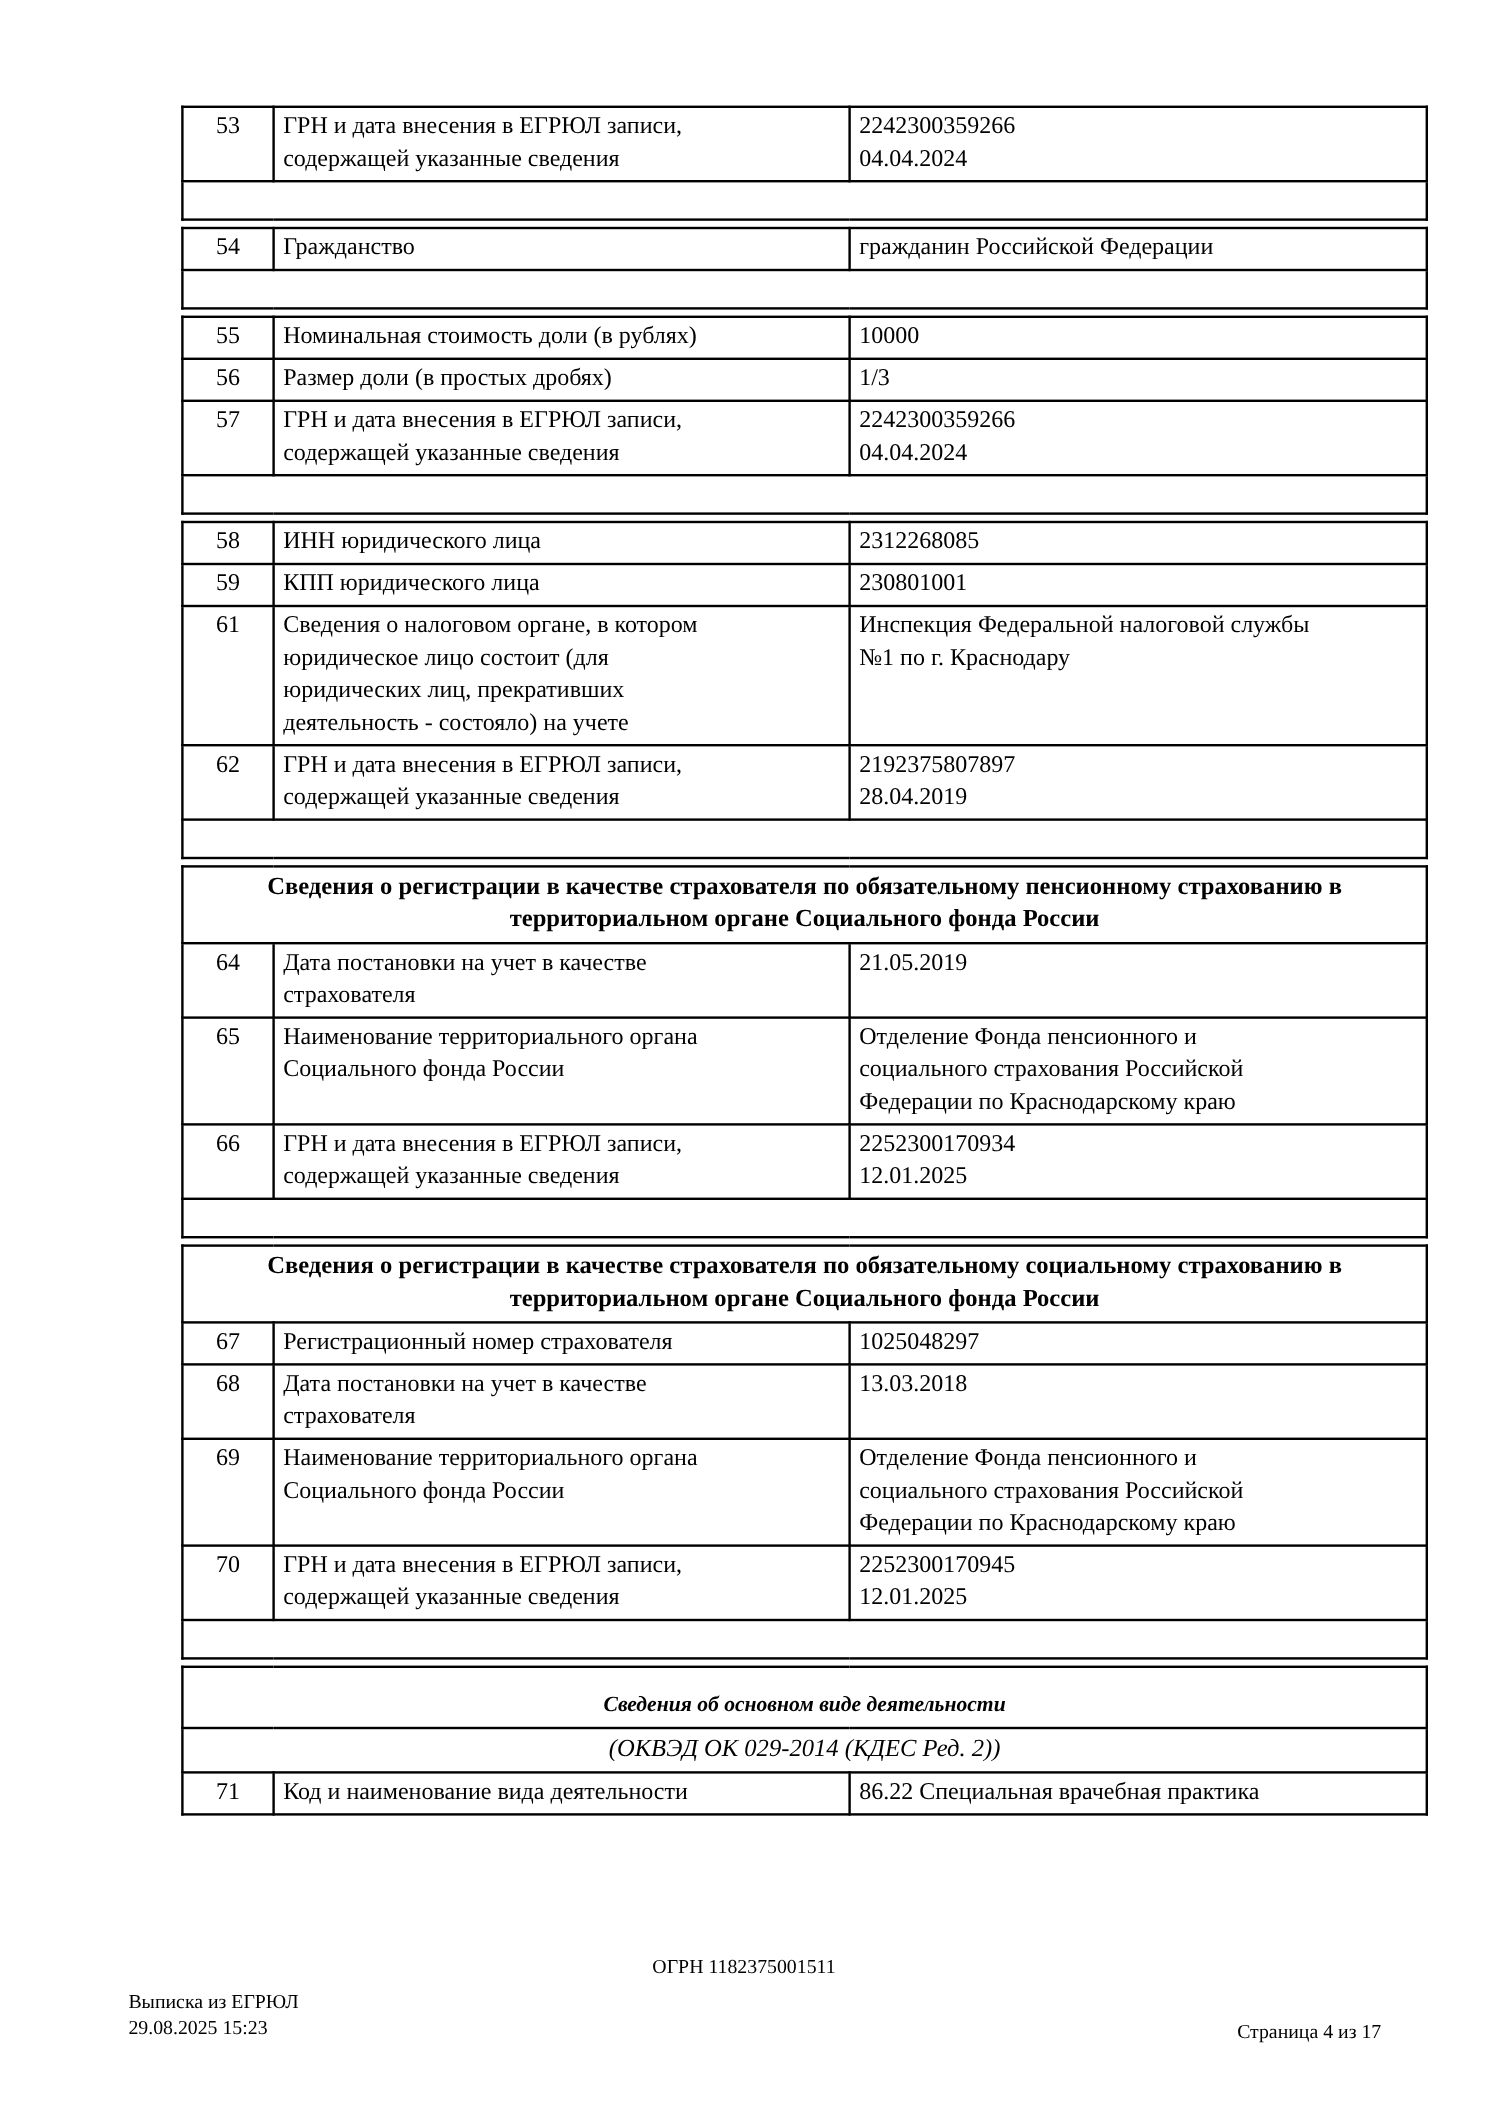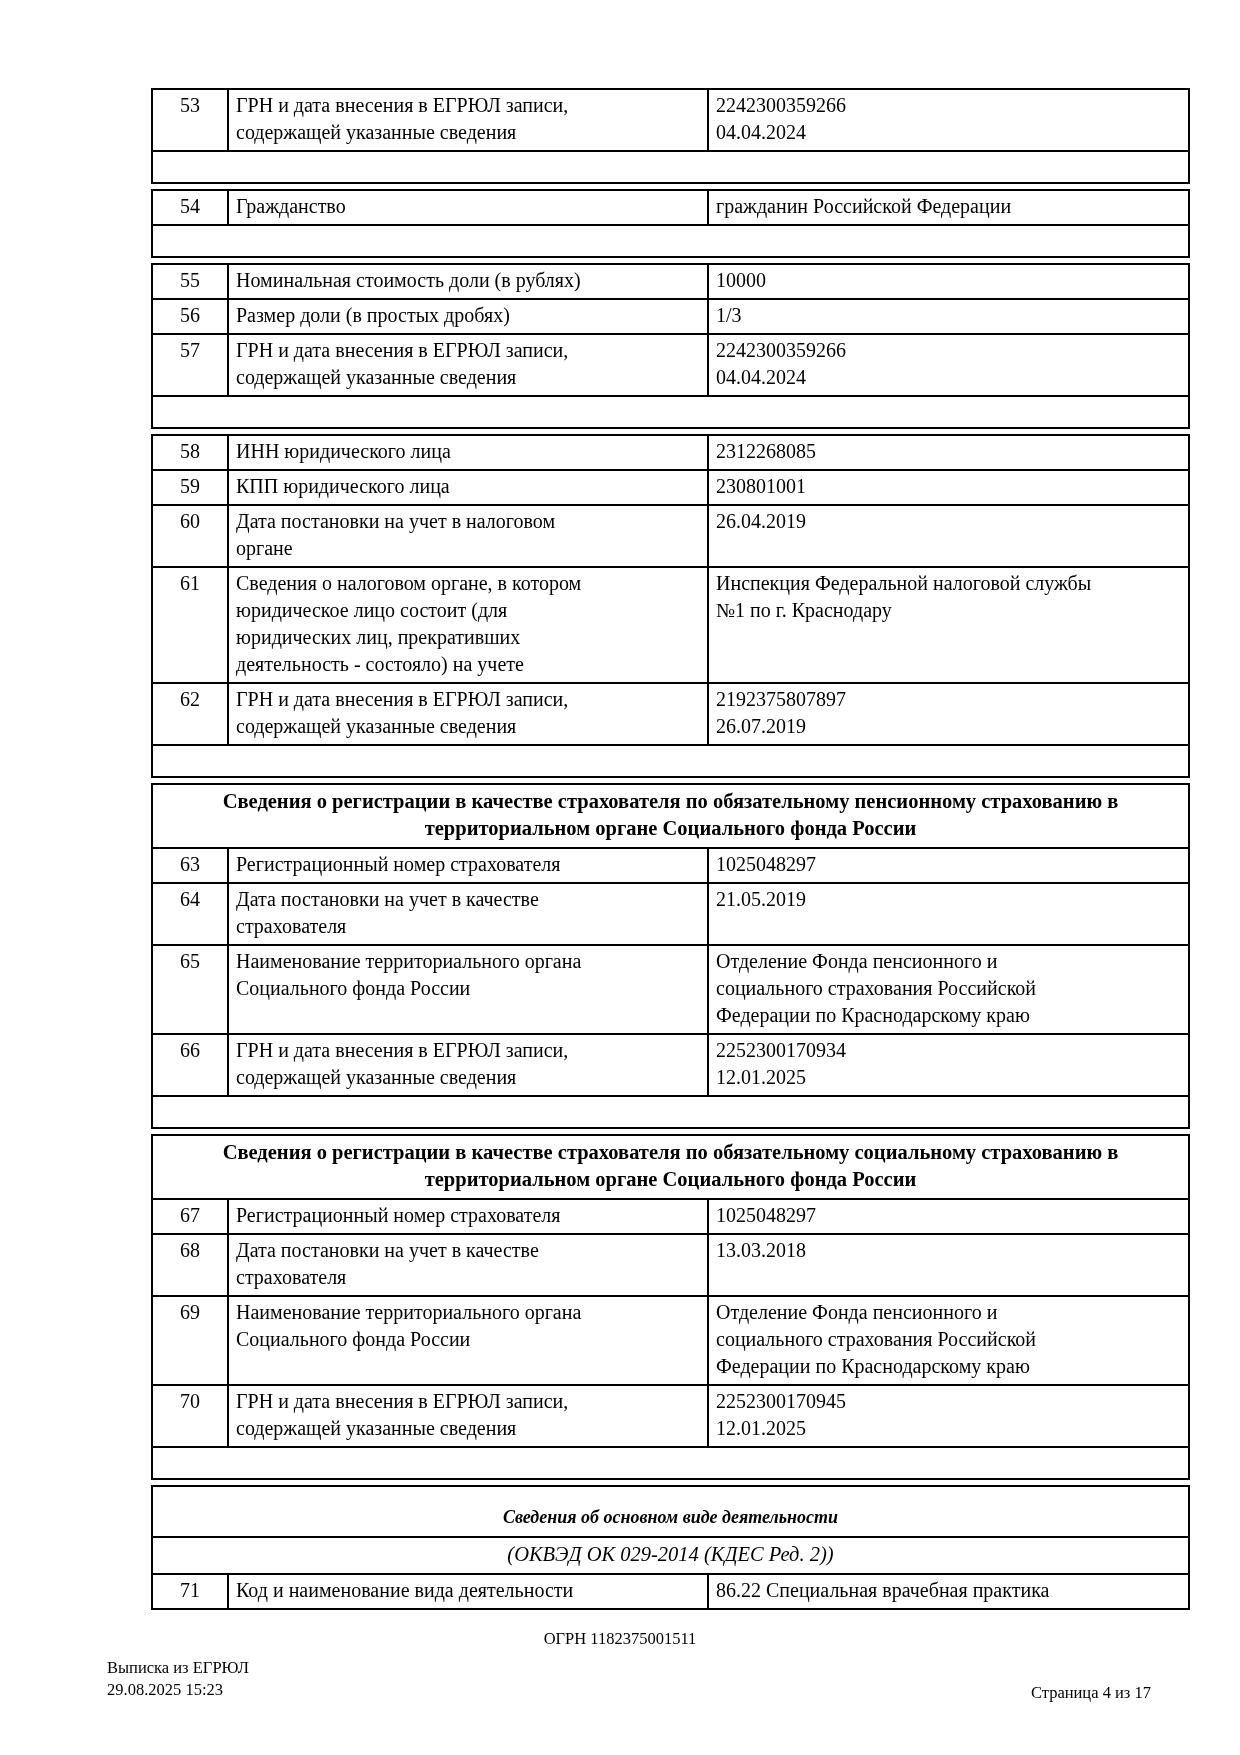--- a/index.html
+++ b/index.html
@@ -120,61 +120,50 @@
       <td class="num">58</td>
       <td>ИНН юридического лица</td>
       <td>2312268085</td>
     </tr>
     <tr>
       <td class="num">59</td>
       <td>КПП юридического лица</td>
       <td>230801001</td>
     </tr>
     <tr>
-      <td class="num">60</td>
-      <td>Дата постановки на учет в налоговом
-органе</td>
-      <td>26.04.2019</td>
-    </tr>
-    <tr>
       <td class="num">61</td>
       <td>Сведения о налоговом органе, в котором
 юридическое лицо состоит (для
 юридических лиц, прекративших
 деятельность - состояло) на учете</td>
       <td>Инспекция Федеральной налоговой службы
 №1 по г. Краснодару</td>
     </tr>
     <tr>
       <td class="num">62</td>
       <td>ГРН и дата внесения в ЕГРЮЛ записи,
 содержащей указанные сведения</td>
       <td>2192375807897
-26.07.2019</td>
+28.04.2019</td>
     </tr>
     <tr>
           <td class="spacer" colspan="3"></td>
         </tr>
   </tbody>
     </table>
 
   <table class="block">
     <colgroup>
         <col class="c-num">
         <col class="c-label">
         <col class="c-value">
       </colgroup>
     <tbody>
         <tr>
       <td class="section-hdr" colspan="3">Сведения о регистрации в качестве страхователя по обязательному пенсионному страхованию в территориальном органе Социального фонда России</td>
-    </tr>
-    <tr>
-      <td class="num">63</td>
-      <td>Регистрационный номер страхователя</td>
-      <td>1025048297</td>
     </tr>
     <tr>
       <td class="num">64</td>
       <td>Дата постановки на учет в качестве
 страхователя</td>
       <td>21.05.2019</td>
     </tr>
     <tr>
       <td class="num">65</td>
       <td>Наименование территориального органа

